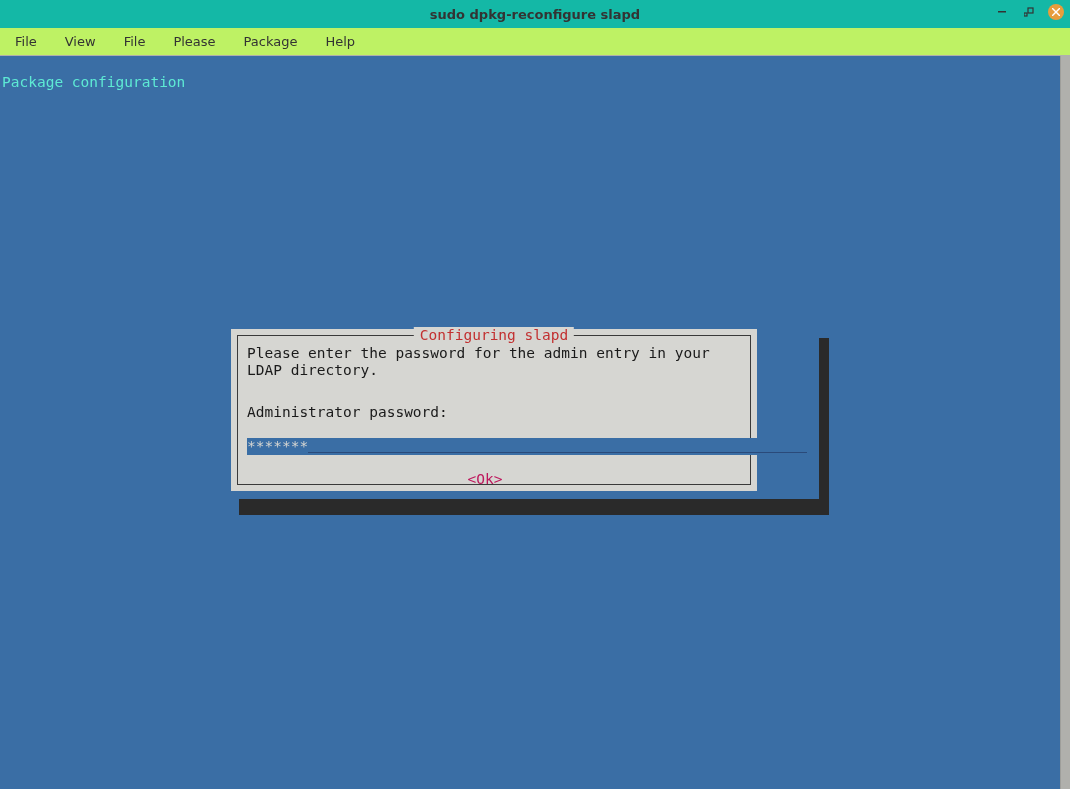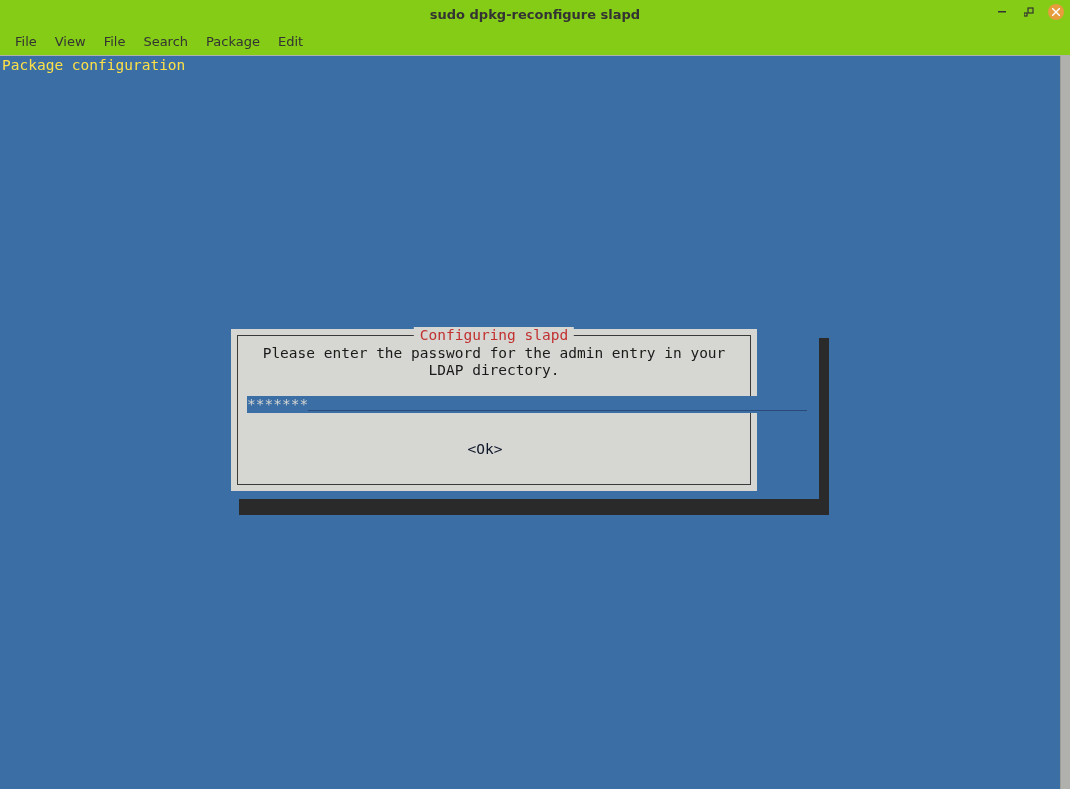--- a/index.html
+++ b/index.html
@@ -9,21 +9,21 @@
     }
     body {
       width: 1070px;
       height: 789px;
       background: #d6d6d2;
       font-family: "DejaVu Sans", "Liberation Sans", sans-serif;
       overflow: hidden;
     }
     .titlebar {
       height: 28px;
-      background: #84cc16;
+      background: #14b8a6;
       display: flex;
       align-items: center;
       position: relative;
       padding-left: 44px;
     }
     .titlebar-title {
       position: absolute;
       left: 50%;
       transform: translateX(-50%);
       font-size: 13px;
@@ -56,25 +56,25 @@
       display: flex;
       align-items: center;
       justify-content: center;
       color: #fff;
       font-size: 11px;
       cursor: pointer;
       line-height: 1;
     }
     .menubar {
       height: 28px;
-      background: #84cc16;
+      background: #bef264;
       display: flex;
       align-items: center;
       padding: 0 6px;
-      gap: 0;
+      gap: 10px;
       border-bottom: 1px solid #b0b0ac;
     }
     .menubar-item {
       padding: 4px 9px;
       font-size: 13px;
       color: #333;
       cursor: pointer;
     }
     .terminal {
       width: 100%;
@@ -90,23 +90,23 @@
       position: absolute;
       right: 0;
       top: 0;
       width: 10px;
       height: 100%;
       background: #b0b0ac;
       border-left: 1px solid rgba(0,0,0,0.1);
     }
     .header-text {
       position: absolute;
-      top: 1px;
+      top: 18px;
       left: 2px;
-      color: #fde047;
+      color: #5eead4;
     }
     .dialog-wrapper {
       position: absolute;
       left: 231px;
       top: 273px;
     }
     .dialog-shadow {
       position: absolute;
       left: 8px;
       top: 170px;
@@ -148,22 +148,21 @@
       z-index: 2;
     }
     .dialog-content {
       position: absolute;
       left: 14px;
       top: 14px;
       right: 14px;
       color: #1a1a1a;
     }
     .prompt-line {
-      margin-bottom: 17px;
-      text-align: center;
+      margin-bottom: 25px;
     }
     .label-line {
       margin-bottom: 17px;
     }
     .password-field {
       width: 560px;
       height: 17px;
       background: #3a6ea5;
       color: #d6d6d2;
       padding-left: 0;
@@ -174,22 +173,22 @@
     .password-text {
       color: #d6d6d2;
     }
     .password-underline {
       flex: 1;
       border-bottom: 1px solid #2a4a7a;
       height: 12px;
     }
     .ok-button {
       text-align: center;
-      color: #0f172a;
-      margin-top: 28px;
+      color: #be185d;
+      margin-top: 16px;
       padding-right: 18px;
     }
   </style>
 </head>
 <body>
 
 <div class="titlebar">
   <span class="titlebar-title">sudo dpkg-reconfigure slapd</span>
   <div class="titlebar-controls">
     <div class="tc-min">
@@ -209,36 +208,37 @@
           <line x1="8" y1="0" x2="0" y2="8" stroke="#fff" stroke-width="1.4"></line>
         </svg>
     </div>
   </div>
 </div>
 
 <div class="menubar">
   <div class="menubar-item">File</div>
   <div class="menubar-item">View</div>
   <div class="menubar-item">File</div>
-  <div class="menubar-item">Search</div>
+  <div class="menubar-item">Please</div>
   <div class="menubar-item">Package</div>
-  <div class="menubar-item">Edit</div>
+  <div class="menubar-item">Help</div>
 </div>
 
 <div class="terminal">
   <div class="header-text">Package configuration</div>
 
   <div class="dialog-wrapper">
     <div class="dialog-shadow-right"></div>
     <div class="dialog-shadow"></div>
     <div class="dialog">
       <div class="dialog-border"></div>
       <div class="dialog-title">Configuring slapd</div>
       <div class="dialog-content">
         <div class="prompt-line">Please enter the password for the admin entry in your LDAP directory.</div>
+        <div class="label-line">Administrator password:</div>
         <div class="password-field">
           <span class="password-text">*******</span>
           <span class="password-underline"></span>
         </div>
         <div class="ok-button">&lt;Ok&gt;</div>
       </div>
     </div>
   </div>
 
   <div class="scrollbar"></div>

